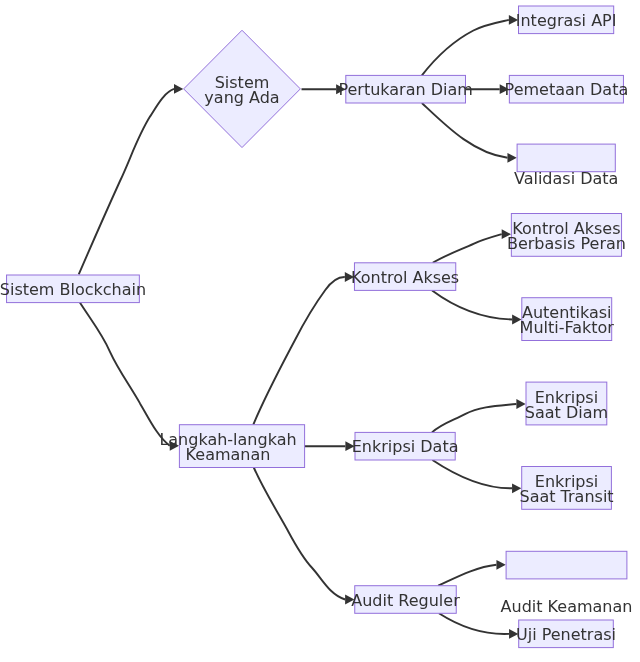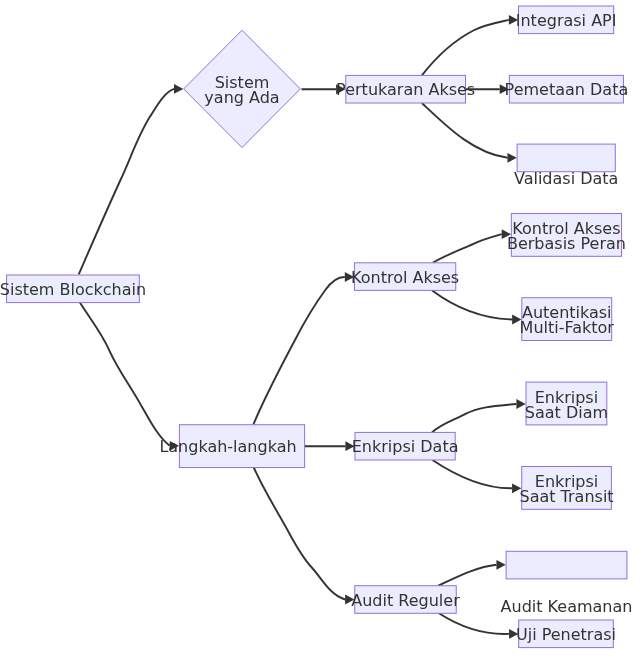--- a/index.html
+++ b/index.html
@@ -72,22 +72,22 @@
         <rect x="521.8" y="297.70000000000005" width="89.9" height="42.8" class="node-shape"></rect>
         <rect x="526" y="382.1" width="80.8" height="42.8" class="node-shape"></rect>
         <rect x="521.6999999999999" y="466.5" width="89.7" height="42.8" class="node-shape"></rect>
         <rect x="506.1" y="551.3000000000001" width="120.8" height="27.6" class="node-shape"></rect>
         <rect x="518.7" y="620" width="94.6" height="27.6" class="node-shape"></rect>
       </g>
   </svg>
   <div id="label-layer">
       <div class="node-label" style="left: 72.95px; top: 288.8px; text-align: center;"><span>Sistem Blockchain</span></div>
       <div class="node-label" style="left: 242px; top: 88.9px;"><span>Sistem</span><span>yang Ada</span></div>
-      <div class="node-label" style="left: 228px; top: 446.1px;"><span>Langkah-langkah</span></div>
-      <div class="node-label" style="left: 405.65px; top: 89.2px;"><span>Pertukaran Akses</span></div>
+      <div class="node-label" style="left: 228px; top: 446.1px;"><span>Langkah-langkah</span><span>Keamanan</span></div>
+      <div class="node-label" style="left: 405.65px; top: 89.2px;"><span>Pertukaran Diam</span></div>
       <div class="node-label" style="left: 405.1px; top: 276.6px;"><span>Kontrol Akses</span></div>
       <div class="node-label" style="left: 405.1px; top: 446.2px;"><span>Enkripsi Data</span></div>
       <div class="node-label" style="left: 405.5px; top: 599.5px;"><span>Audit Reguler</span></div>
       <div class="node-label" style="left: 566.1px; top: 19.8px;"><span>Integrasi API</span></div>
       <div class="node-label" style="left: 566.4px; top: 89.2px;"><span>Pemetaan Data</span></div>
       <div class="node-label" style="left: 566.2px; top: 157.9px; margin-top: 20px;"><span>Validasi Data</span></div>
       <div class="node-label" style="left: 566.45px; top: 234.9px;"><span>Kontrol Akses</span><span>Berbasis Peran</span></div>
       <div class="node-label" style="left: 566.75px; top: 319.1px;"><span>Autentikasi</span><span>Multi-Faktor</span></div>
       <div class="node-label" style="left: 566.4px; top: 403.5px;"><span>Enkripsi</span><span>Saat Diam</span></div>
       <div class="node-label" style="left: 566.55px; top: 487.9px;"><span>Enkripsi</span><span>Saat Transit</span></div>

